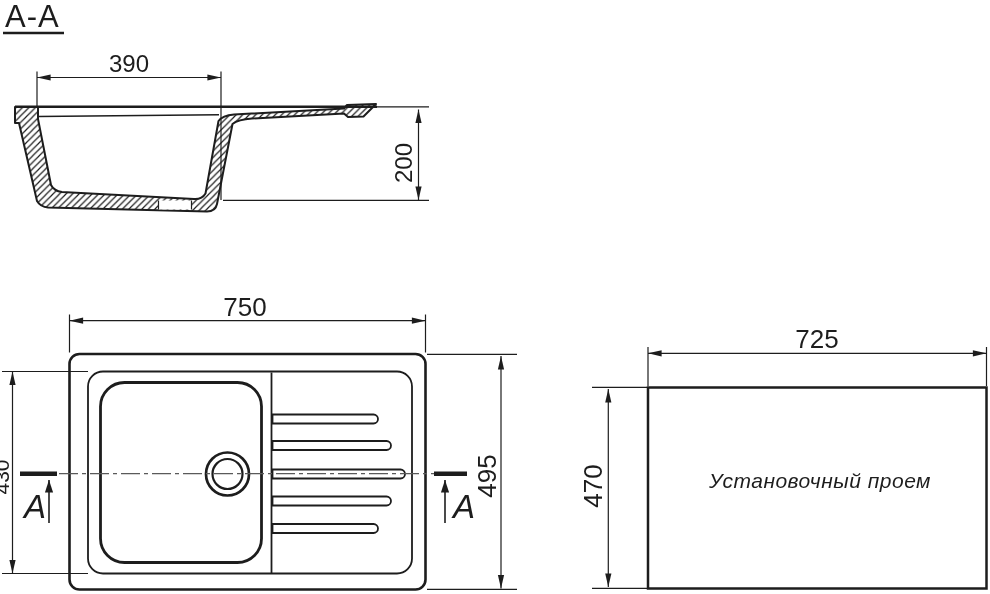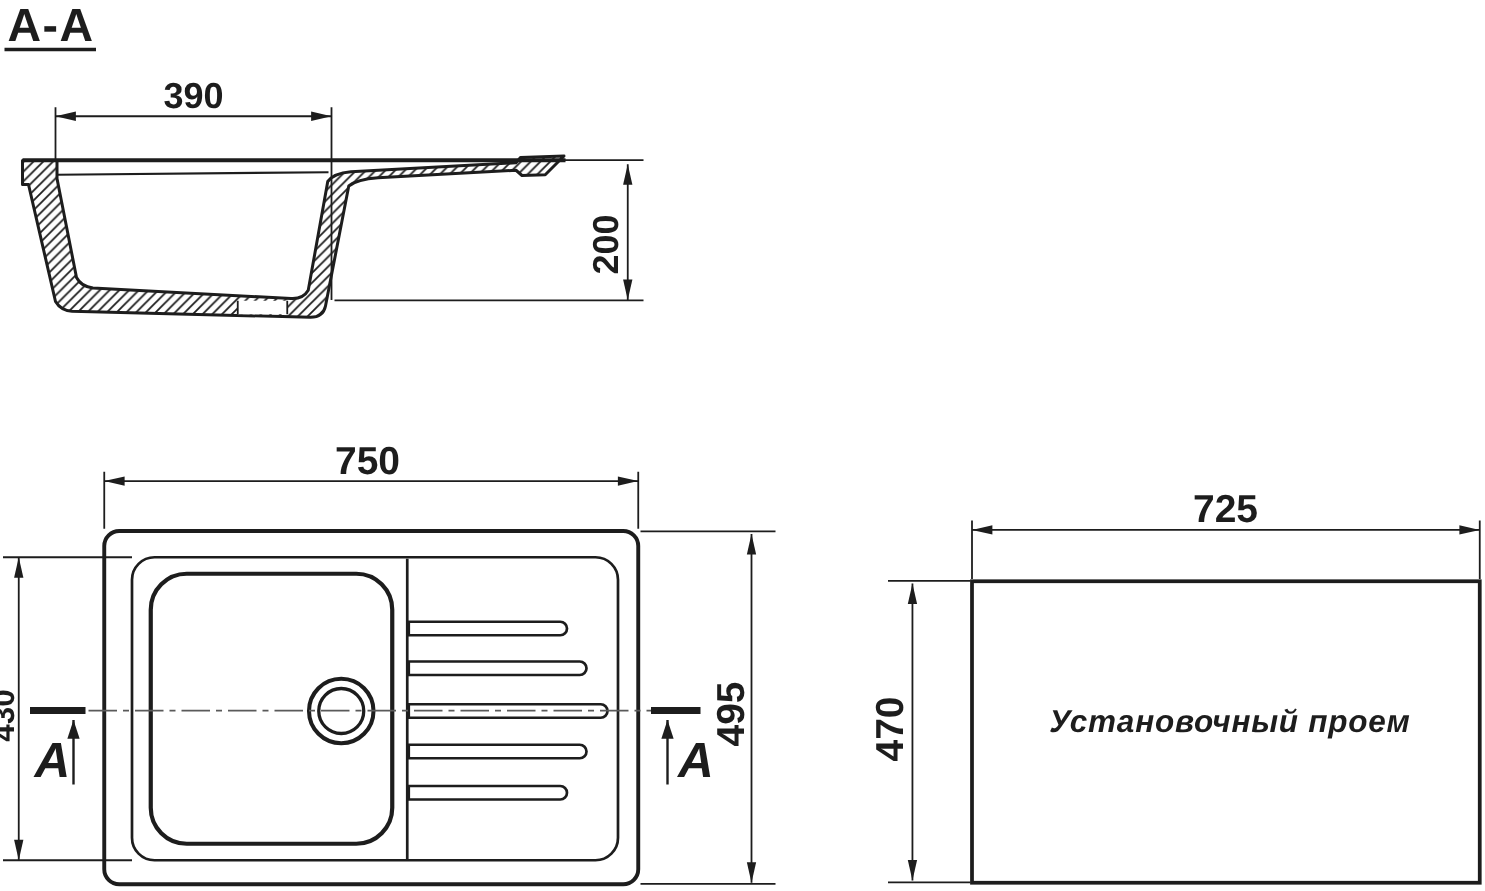--- a/index.html
+++ b/index.html
@@ -1,16 +1,16 @@
 <!DOCTYPE html>
 <html><head>
 <meta charset="utf-8">
 <style>
   html,body{margin:0;padding:0;background:#fff;}
-  .stage{position:relative;width:990px;height:594px;background:#fff;overflow:hidden;font-weight:bold;}
+  .stage{position:relative;width:990px;height:594px;background:#fff;overflow:hidden;}
   svg{display:block;}
   text{fill:#1d1d1d;font-family:"Liberation Sans",sans-serif;}
   .dim-text{font-size:26px;}
   .dim-text-md{font-size:24px;}
   .dim-text-sm{font-size:21px;}
   .view-title{font-size:31px;letter-spacing:1px;}
   .cut-letter{font-size:33px;font-style:italic;}
   .install-label{font-size:21px;font-style:italic;letter-spacing:0.5px;}
   .contour{stroke:#1d1d1d;fill:none;}
   .thick{stroke-width:2.6;}

